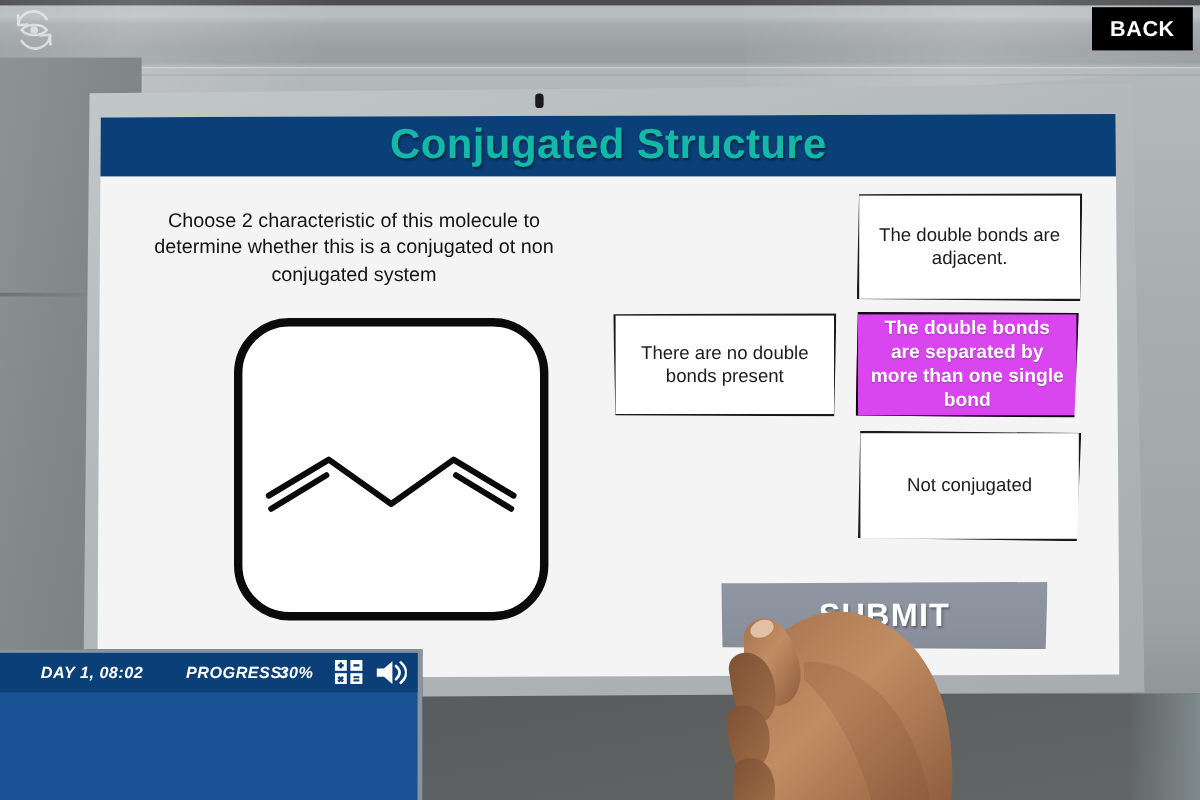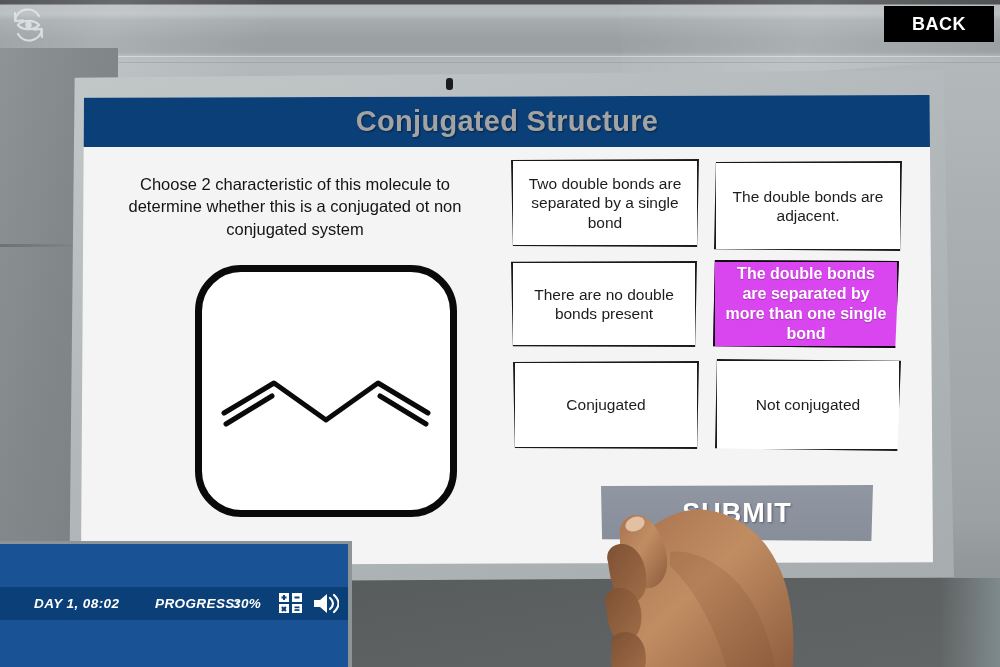--- a/index.html
+++ b/index.html
@@ -51,21 +51,21 @@
     position: absolute; left: 940px; top: 578px; width: 60px; height: 89px;
     background: linear-gradient(90deg, rgba(110,120,122,0) 0%, #7e8a8c 100%);
   }
 
   
   #eye-refresh-icon { position: absolute; left: 6px; top: 4px; width: 46px; height: 42px; opacity: .78; }
 
   
   #back-button {
     position: absolute; right: 6px; top: 6px;
-    width: 110px; height: 36px;
+    width: 84px; height: 36px;
     background: #000; color: #fff;
     display: flex; align-items: center; justify-content: center;
     font-weight: bold; font-size: 18px; letter-spacing: .5px;
     cursor: pointer;
   }
 
   
   #tablet {
     position: absolute; left: 64px; top: 70px;
     width: 890px; height: 512px;
@@ -89,21 +89,21 @@
     overflow: hidden;
   }
 
   
   #title-bar {
     position: absolute; left: 0; top: 0; width: 852px; height: 52px;
     background: #0b3f78;
     display: flex; align-items: center; justify-content: center;
   }
   #screen-title {
-    color: #a3a3a3; font-size: 29px; font-weight: bold;
+    color: #14b8a6; font-size: 35px; font-weight: bold;
     text-shadow: 1px 1px 2px rgba(0,0,0,0.45);
     letter-spacing: .3px;
   }
 
   
   #screen-body { position: absolute; left: 0; top: 52px; width: 852px; height: 418px; }
 
   
   #left-column { position: absolute; left: 14px; top: 0; width: 400px; height: 418px; }
   #prompt-text {
@@ -174,21 +174,20 @@
     border-top: 3px solid #8d9498;
     border-right: 4px solid #8d9498;
     overflow: hidden;
   }
   #hud-statusbar {
     position: absolute; left: 0; top: 0; width: 352px; height: 33px;
     background: #0b3f78;
     display: flex; align-items: center;
     color: #fff; font-size: 13.5px; font-weight: bold; font-style: italic;
     letter-spacing: .4px;
-    margin-top: 43px;
   }
   #hud-day { position: absolute; left: 34px; }
   #hud-progress-label { position: absolute; left: 155px; }
   #hud-progress-value { position: absolute; left: 233px; }
   #calculator-icon { position: absolute; left: 279px; top: 6px; width: 24px; height: 21px; }
   #sound-icon { position: absolute; left: 313px; top: 6px; width: 26px; height: 21px; }
   #hud-instruction {
     position: absolute; left: 0; top: 33px; width: 352px;
     padding: 9px 16px 0 16px;
     color: #fff; font-size: 15.2px; font-style: italic; line-height: 1.42;
@@ -250,34 +249,28 @@
 
                 <line x1="24" y1="152" x2="70" y2="124"></line>
 
                 <line x1="178" y1="124" x2="224" y2="152"></line>
               </g>
             </svg>
           </div>
         </div>
 
         <div id="options-grid">
-          <div class="option" id="option-0">
-            <span>Two double bonds are separated by a single bond</span>
-          </div>
           <div class="option" id="option-1">
             <span>The double bonds are adjacent.</span>
           </div>
           <div class="option" id="option-2">
             <span>There are no double bonds present</span>
           </div>
           <div class="option selected" id="option-3">
             <span>The double bonds are separated by more than one single bond</span>
-          </div>
-          <div class="option" id="option-4">
-            <span>Conjugated</span>
           </div>
           <div class="option" id="option-5">
             <span>Not conjugated</span>
           </div>
         </div>
 
         <div id="submit-button">
           <span>SUBMIT</span>
         </div>
 

